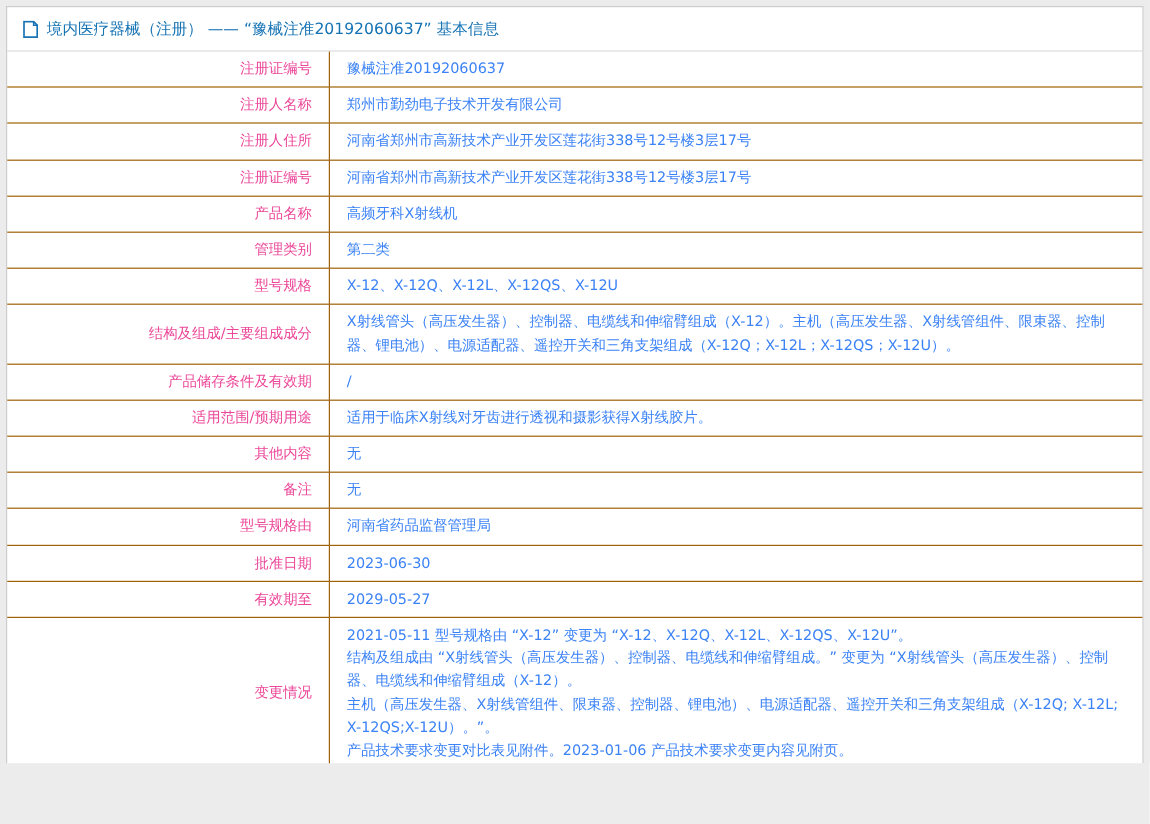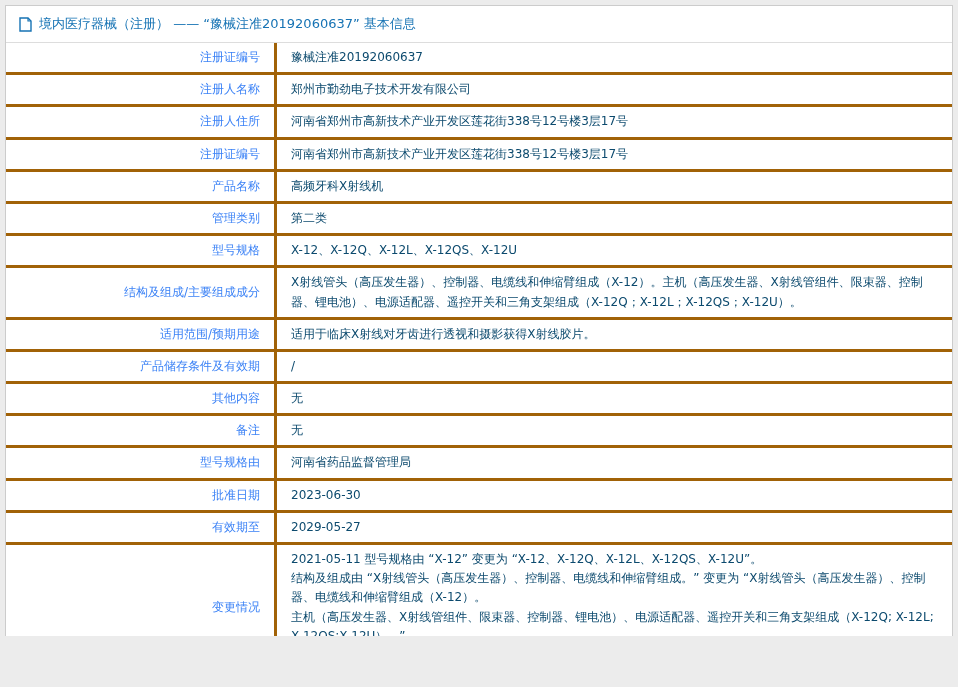--- a/index.html
+++ b/index.html
@@ -32,33 +32,33 @@
   .header .doc-icon {
     display: inline-flex;
     flex: 0 0 auto;
   }
   .info-table {
     width: 100%;
     border-collapse: collapse;
     table-layout: fixed;
   }
   .info-table td {
-    border: 3px solid #a16207;
+    border: 1px solid #a16207;
     padding: 5px 14px;
     line-height: 1.6;
     vertical-align: middle;
     word-break: break-all;
   }
   .info-table td.label {
     width: 240px;
     text-align: right;
-    color: #3b82f6;
+    color: #ec4899;
   }
   .info-table td.value {
-    color: #0c4a6e;
+    color: #3b82f6;
     white-space: pre-line;
   }
   .info-table tr:first-child td {
     border-top: none;
   }
   .info-table td:first-child {
     border-left: none;
   }
   .info-table td:last-child {
     border-right: none;
@@ -112,26 +112,26 @@
           </tr>
           <tr>
             <td class="label">型号规格</td>
             <td class="value">X-12、X-12Q、X-12L、X-12QS、X-12U</td>
           </tr>
           <tr>
             <td class="label">结构及组成/主要组成成分</td>
             <td class="value">X射线管头（高压发生器）、控制器、电缆线和伸缩臂组成（X-12）。主机（高压发生器、X射线管组件、限束器、控制器、锂电池）、电源适配器、遥控开关和三角支架组成（X-12Q；X-12L；X-12QS；X-12U）。</td>
           </tr>
           <tr>
+            <td class="label">产品储存条件及有效期</td>
+            <td class="value">/</td>
+          </tr>
+          <tr>
             <td class="label">适用范围/预期用途</td>
             <td class="value">适用于临床X射线对牙齿进行透视和摄影获得X射线胶片。</td>
-          </tr>
-          <tr>
-            <td class="label">产品储存条件及有效期</td>
-            <td class="value">/</td>
           </tr>
           <tr>
             <td class="label">其他内容</td>
             <td class="value">无</td>
           </tr>
           <tr>
             <td class="label">备注</td>
             <td class="value">无</td>
           </tr>
           <tr>

